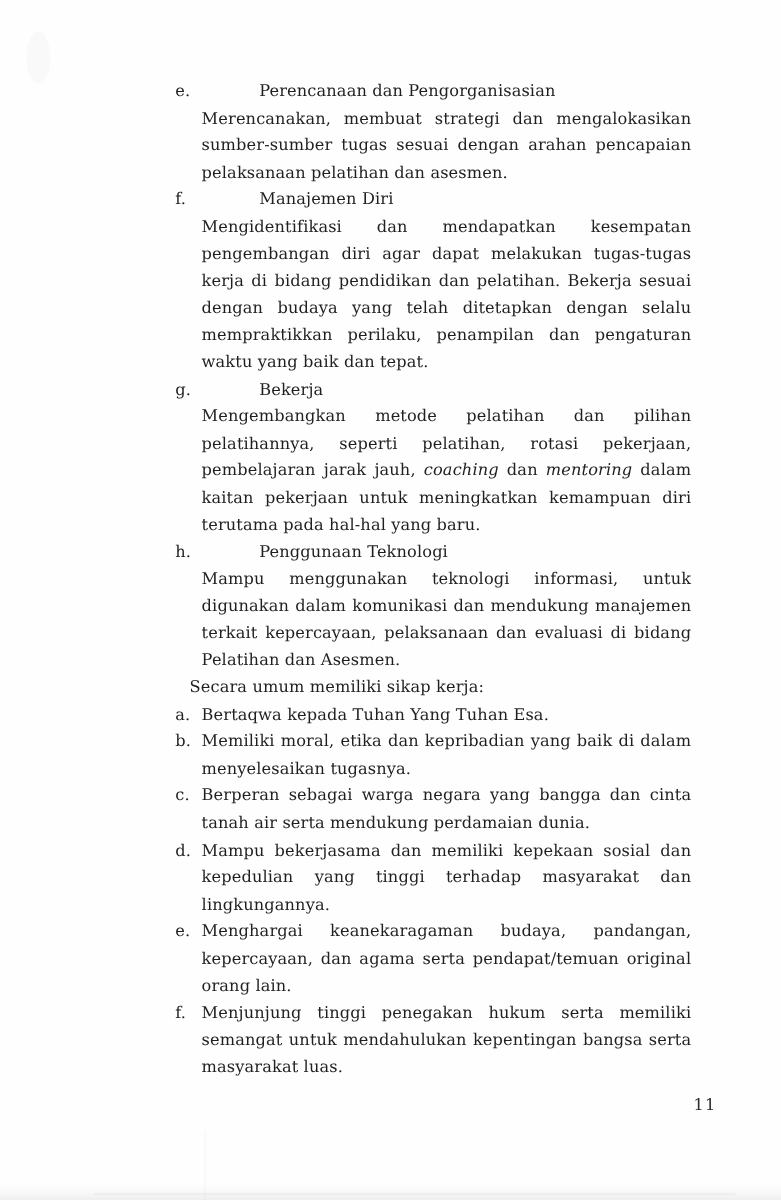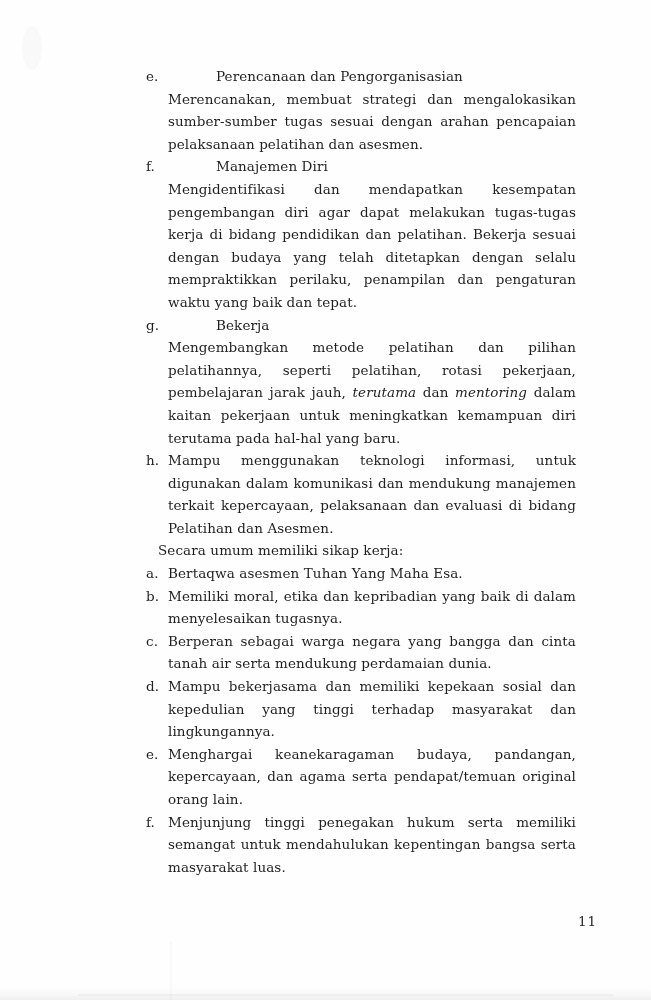--- a/index.html
+++ b/index.html
@@ -113,33 +113,34 @@
 
     <div class="li">
       <span class="marker">f.</span>
       <div class="title">Manajemen Diri</div>
       <div class="body">Mengidentifikasi dan mendapatkan kesempatan pengembangan diri agar dapat melakukan tugas-tugas kerja di bidang pendidikan dan pelatihan. Bekerja sesuai dengan budaya yang telah ditetapkan dengan selalu mempraktikkan perilaku, penampilan dan pengaturan waktu yang baik dan tepat.</div>
     </div>
 
     <div class="li">
       <span class="marker">g.</span>
       <div class="title">Bekerja</div>
-      <div class="body"><span>Mengembangkan metode pelatihan dan pilihan pelatihannya, seperti pelatihan, rotasi pekerjaan, pembelajaran jarak jauh, </span><span class="em">terutama</span><span> dan </span><span class="em">mentoring</span><span> dalam kaitan pekerjaan untuk meningkatkan kemampuan diri terutama pada hal-hal yang baru.</span></div>
+      <div class="body"><span>Mengembangkan metode pelatihan dan pilihan pelatihannya, seperti pelatihan, rotasi pekerjaan, pembelajaran jarak jauh, </span><span class="em">coaching</span><span> dan </span><span class="em">mentoring</span><span> dalam kaitan pekerjaan untuk meningkatkan kemampuan diri terutama pada hal-hal yang baru.</span></div>
     </div>
 
     <div class="li">
       <span class="marker">h.</span>
+      <div class="title">Penggunaan Teknologi</div>
       <div class="body">Mampu menggunakan teknologi informasi, untuk digunakan dalam komunikasi dan mendukung manajemen terkait kepercayaan, pelaksanaan dan evaluasi di bidang Pelatihan dan Asesmen.</div>
     </div>
 
     <div class="intro">Secara umum memiliki sikap kerja:</div>
 
     <div class="li">
       <span class="marker">a.</span>
-      <div class="body">Bertaqwa asesmen Tuhan Yang Maha Esa.</div>
+      <div class="body">Bertaqwa kepada Tuhan Yang Tuhan Esa.</div>
     </div>
 
     <div class="li">
       <span class="marker">b.</span>
       <div class="body">Memiliki moral, etika dan kepribadian yang baik di dalam menyelesaikan tugasnya.</div>
     </div>
 
     <div class="li">
       <span class="marker">c.</span>
       <div class="body">Berperan sebagai warga negara yang bangga dan cinta tanah air serta mendukung perdamaian dunia.</div>

